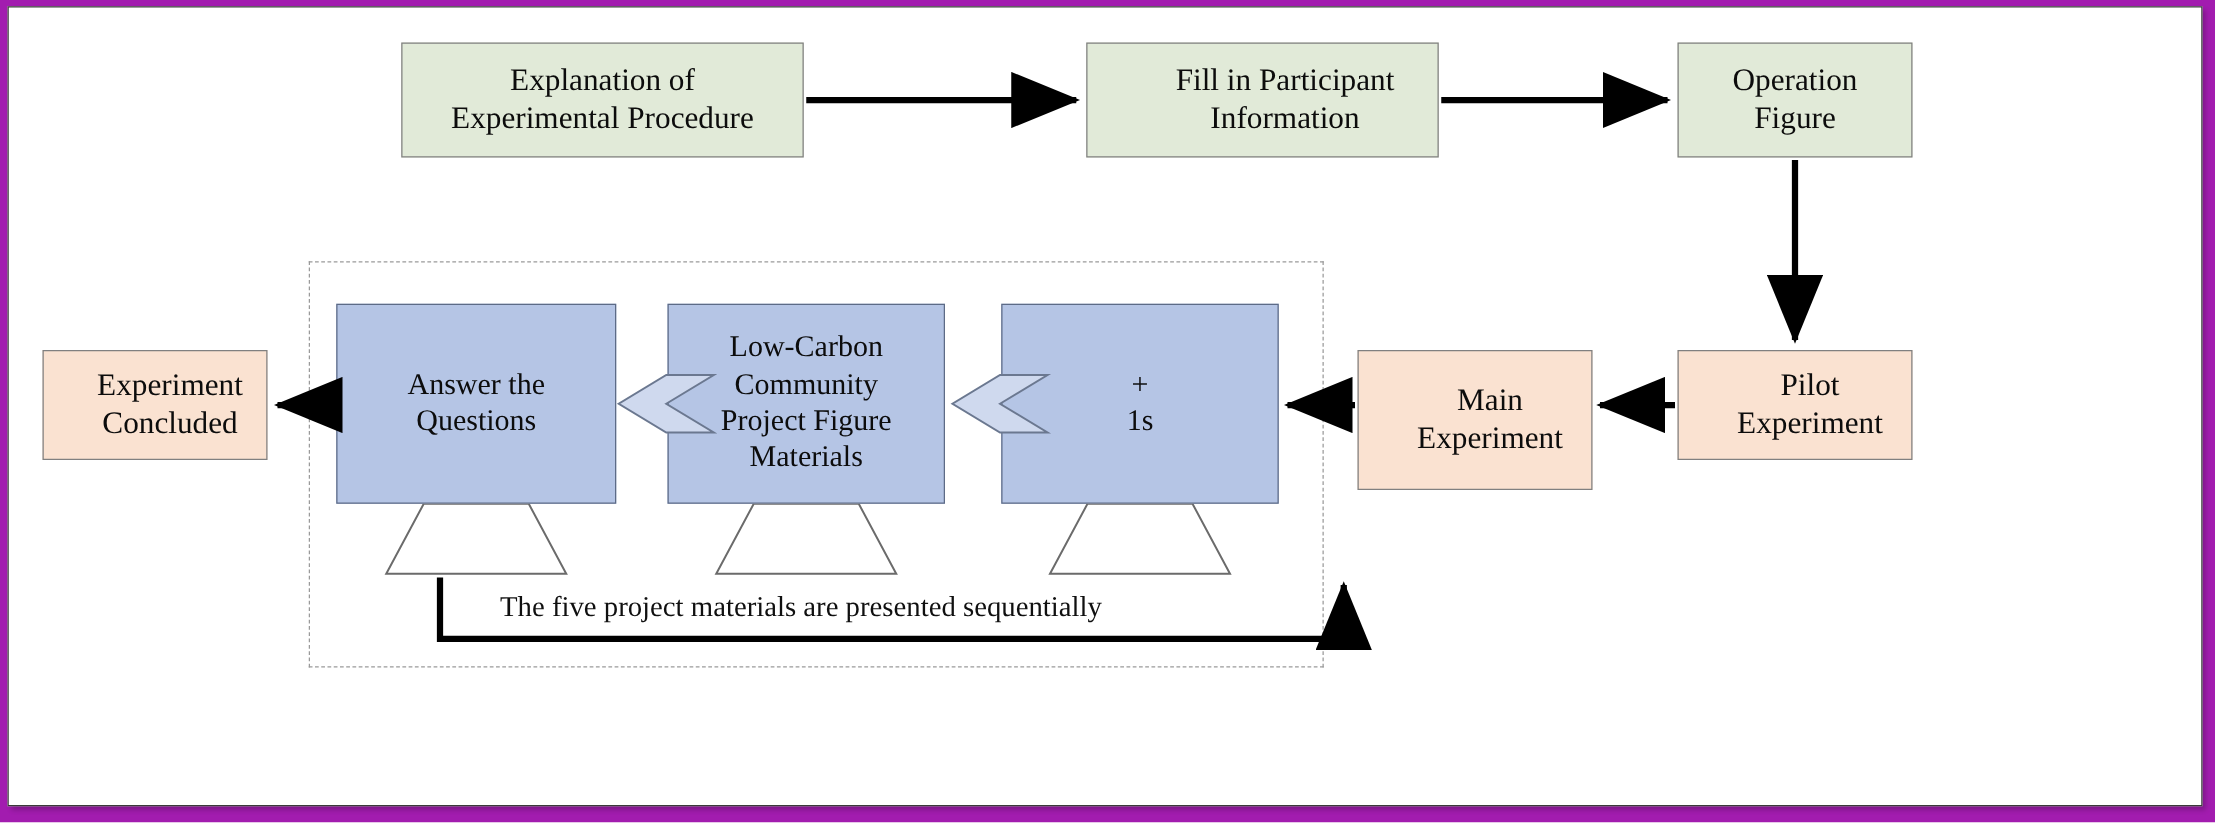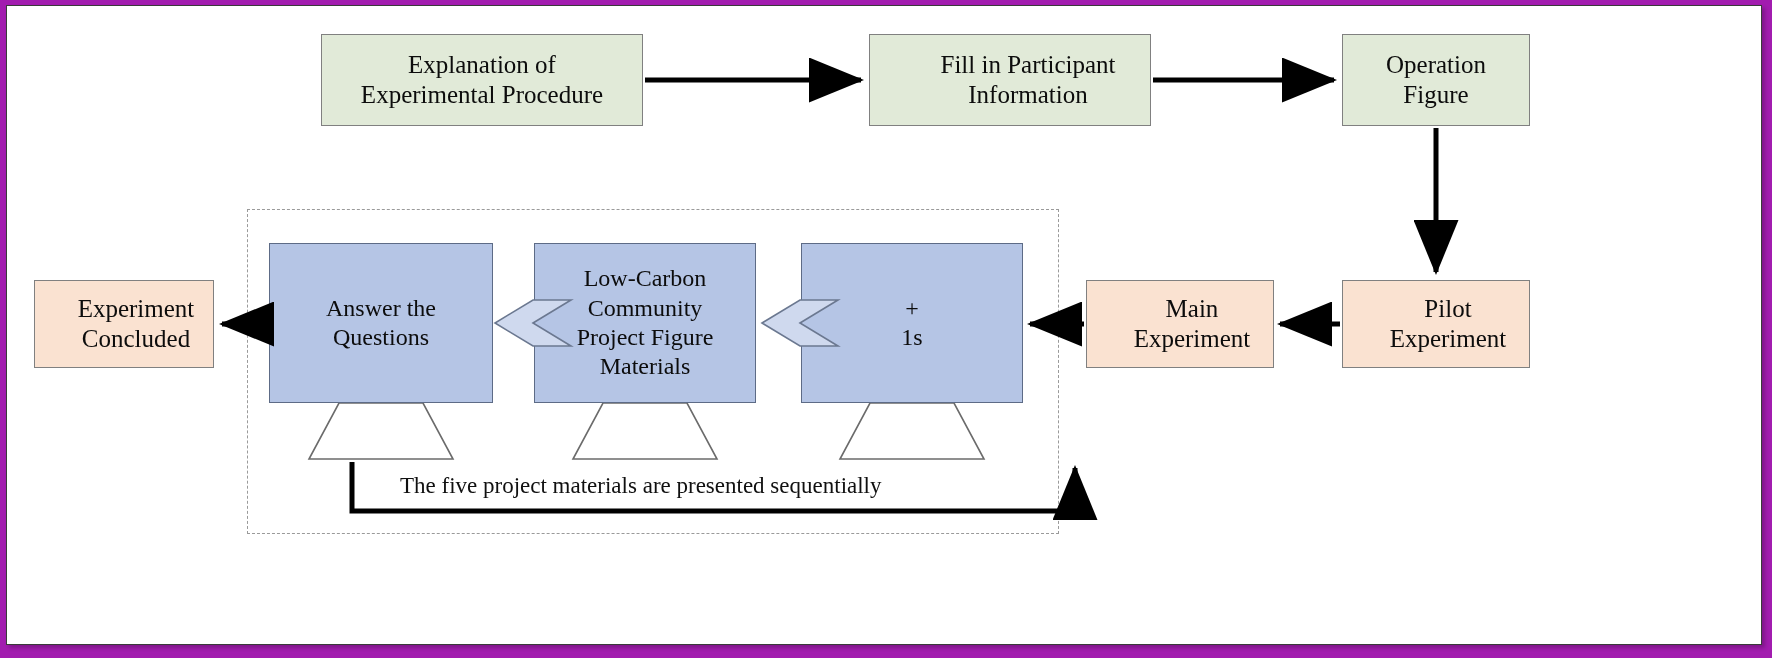--- a/index.html
+++ b/index.html
@@ -60,21 +60,21 @@
 
   <div class="box green" style="left:869px;top:34px;width:282px;height:92px;padding-left:36px;">Fill in Participant
 Information</div>
 
   <div class="box green" style="left:1342px;top:34px;width:188px;height:92px;">Operation
 Figure</div>
 
   <div class="box peach" style="left:1342px;top:280px;width:188px;height:88px;">Pilot
 Experiment</div>
 
-  <div class="box peach" style="left:1086px;top:280px;width:188px;height:88px;">Main
+  <div class="box peach" style="left:1086px;top:280px;width:188px;height:112px;">Main
 Experiment</div>
 
   <div class="box peach" style="left:34px;top:280px;width:180px;height:88px;">Experiment
 Concluded</div>
 
   <div class="dashed-region" style="left:247px;top:209px;width:812px;height:325px;"></div>
 
   <div class="monitor" style="left:801px;top:243px;width:222px;height:219px;">
     <div class="screen" style="width:222px;height:160px;">+
 1s</div>

